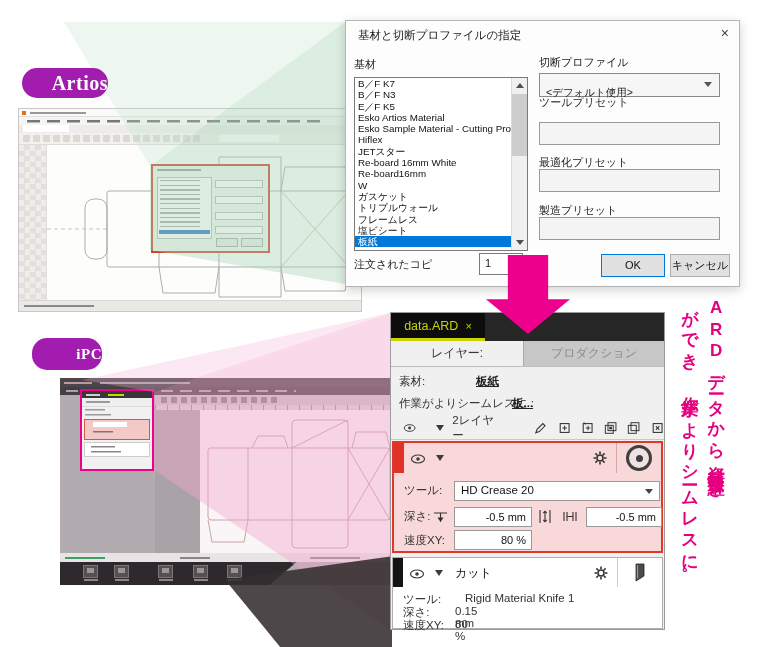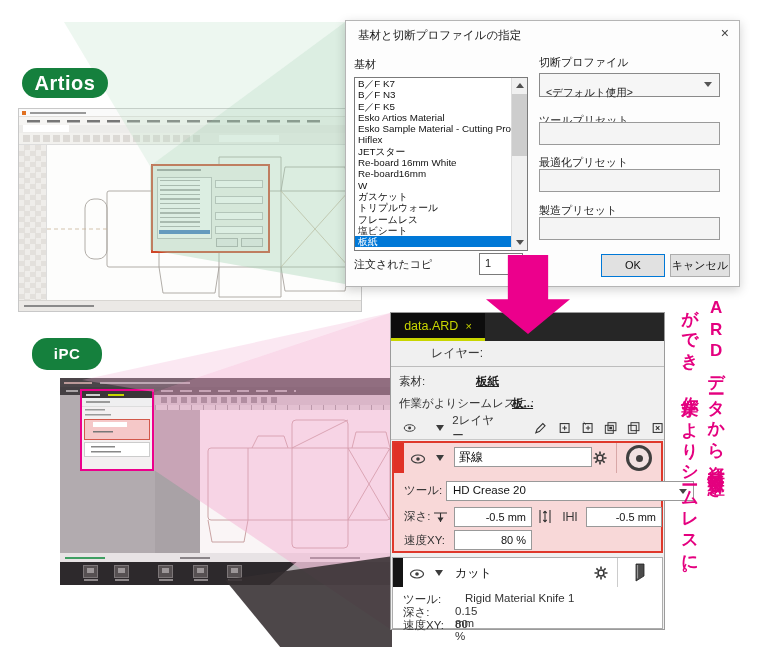--- a/index.html
+++ b/index.html
@@ -1,22 +1,22 @@
 <!DOCTYPE html>
 <html><head>
 <meta charset="utf-8">
 <style>
   html,body{margin:0;padding:0;}
   body{
     width:759px;height:647px;position:relative;background:#fff;overflow:hidden;
     font-family:"Liberation Sans","DejaVu Sans",sans-serif;color:#222;
   }
   
-  .badge{position:absolute;background:#15803d;color:#fff;font-weight:bold;
-    border-radius:15px;text-align:center;z-index:30;letter-spacing:.5px;}
+  .badge{position:absolute;background:#a21caf;color:#fff;font-weight:bold;
+    border-radius:15px;text-align:right;z-index:30;letter-spacing:.5px;font-family:Liberation Serif, serif;}
   .badge.artios{left:22px;top:68px;width:86px;height:30px;line-height:30px;font-size:20px;}
   .badge.ipc{left:32px;top:338px;width:70px;height:32px;line-height:32px;font-size:15px;}
   
   .caption{position:absolute;top:298px;left:676px;height:348px;z-index:25;
     writing-mode:vertical-rl;text-orientation:upright;
     color:#e4007f;font-size:17px;font-weight:bold;letter-spacing:2.5px;line-height:1.55;}
   .caption span{display:block;}
   
   .fan{position:absolute;z-index:10;pointer-events:none;}
   .fan.green-a{left:150px;top:22px;width:195px;height:262px;background:rgba(167,213,182,.40);
@@ -92,21 +92,21 @@
   .lname-input{position:absolute;left:60px;top:4px;width:138px;height:20px;border:1px solid #999;
     background:#fff;font-size:12px;padding:0 4px;font-family:inherit;box-sizing:border-box;}
   .badgebox{position:absolute;right:0;top:0;width:44px;height:100%;border-left:1px solid #d8a7a7;
     display:flex;align-items:center;justify-content:center;}
   .ring{width:20px;height:20px;border:3.5px solid #3f3f3f;border-radius:50%;position:relative;background:#f0e2e2;}
   .ring::after{content:"";position:absolute;left:50%;top:50%;width:7px;height:7px;margin:-3.5px 0 0 -3.5px;
     background:#3f3f3f;border-radius:50%;}
   .prow{position:absolute;left:10px;font-size:11.5px;color:#333;display:flex;align-items:center;}
   .pfield{position:absolute;height:20px;background:#fff;border:1px solid #999;box-sizing:border-box;
     font-size:11px;color:#111;text-align:right;padding:3px 5px 0 0;}
-  .pselect{position:absolute;left:52px;width:248px;height:20px;background:#fff;border:1px solid #999;
+  .pselect{position:absolute;left:60px;width:206px;height:20px;background:#fff;border:1px solid #999;
     box-sizing:border-box;font-size:11.5px;padding:2px 0 0 6px;color:#111;}
   .pselect .chev{position:absolute;right:6px;top:7px;border-left:4px solid transparent;border-right:4px solid transparent;border-top:5px solid #444;}
   
   .cut{position:absolute;left:1px;right:1px;top:244px;height:72px;background:#fff;
     border:1px solid #adadad;box-sizing:border-box;}
   .cut .lrow{position:absolute;font-size:11.5px;color:#333;}
   .cutname{position:absolute;left:62px;top:7px;font-size:12px;color:#111;}
   .cutdet-label{position:absolute;left:10px;width:52px;}
   
   .artios-shot{position:absolute;left:18px;top:108px;width:342px;height:202px;background:#f1efec;
@@ -309,21 +309,21 @@
   <div class="spin">
     <div class="val">1</div>
   </div>
 
   <div class="dlg-label" style="left:193px;top:34px;">切断プロファイル</div>
   <div class="combo">
     <div class="val">&lt;デフォルト使用&gt;</div>
     <div class="chev"></div>
   </div>
 
-  <div class="dlg-label" style="left:193px;top:92px;">ツールプリセット</div>
+  <div class="dlg-label" style="left:193px;top:74px;">ツールプリセット</div>
   <div class="preset-field" style="top:101px;"></div>
 
   <div class="dlg-label" style="left:193px;top:134px;">最適化プリセット</div>
   <div class="preset-field" style="top:148px;"></div>
 
   <div class="dlg-label" style="left:193px;top:182px;">製造プリセット</div>
   <div class="preset-field" style="top:196px;"></div>
 
   <div class="win-btn ok">OK</div>
   <div class="win-btn cancel">キャンセル</div>
@@ -335,20 +335,21 @@
   <div class="ptabbar">
     <div class="ptab doc">
       <span>data.ARD</span>
       <span class="x">×</span>
     </div>
     <div class="ptab-fill"></div>
   </div>
 
   <div class="subtabs">
     <div class="subtab layers">レイヤー:</div>
+    <div class="subtab production">プロダクション</div>
   </div>
 
   <div class="inforow" style="top:61px;">
     <span>素材:</span>
     <span class="lv">板紙</span>
   </div>
   <div class="inforow" style="top:83px;">
     <span>作業がよりシームレスに :</span>
     <span class="lv" style="left:113px;">板...</span>
   </div>
@@ -387,21 +388,20 @@
   </div>
 
   <div class="crease">
     <div class="lhead">
       <div class="sidebar-red"></div>
       <svg class="icon16" style="position:absolute;left:16px;top:8px;" width="16" height="14" viewBox="0 0 16 16">
         <ellipse cx="8" cy="8" rx="6.5" ry="4" fill="none" stroke="#3c3c3c" stroke-width="1.2"></ellipse>
         <circle cx="8" cy="8" r="1.8" fill="#3c3c3c"></circle>
       </svg>
       <span class="tri" style="position:absolute;left:42px;top:12px;"></span>
-      <input class="lname-input" value="罫線" style="">
       <svg style="position:absolute;right:54px;top:8px;" width="14" height="14" viewBox="0 0 14 14">
         <circle cx="7" cy="7" r="3" fill="none" stroke="#333" stroke-width="1.6"></circle>
         <g stroke="#333" stroke-width="1.6">
           <path d="M7 0.5 V3 M7 11 V13.5 M0.5 7 H3 M11 7 H13.5 M2.4 2.4 L4.2 4.2 M9.8 9.8 L11.6 11.6 M11.6 2.4 L9.8 4.2 M4.2 9.8 L2.4 11.6"></path>
         </g>
       </svg>
       <div class="badgebox">
         <div class="ring"></div>
       </div>
     </div>

